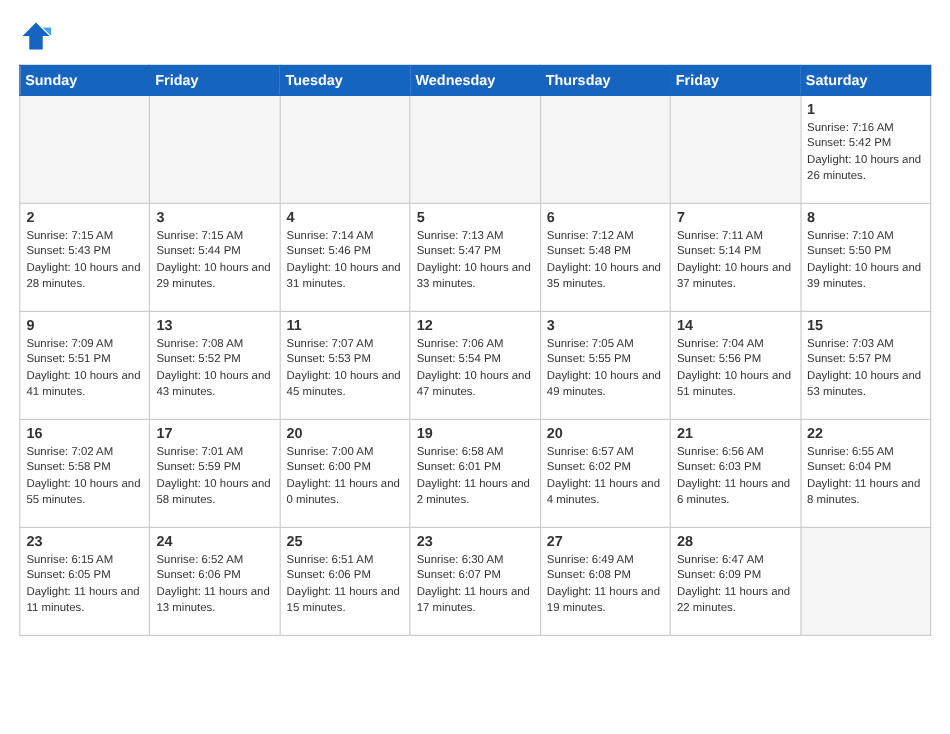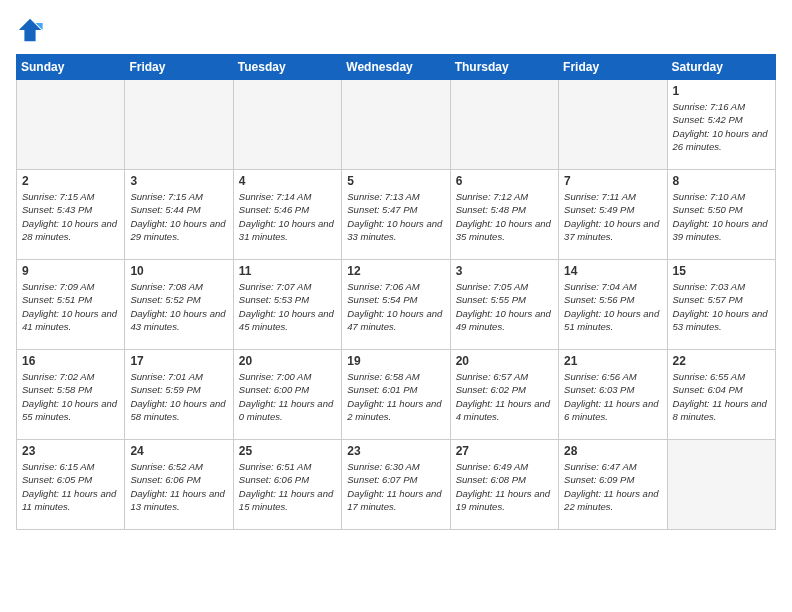--- a/index.html
+++ b/index.html
@@ -74,21 +74,20 @@
     .day-num {
       font-size: 12px;
       font-weight: bold;
       display: block;
       margin-bottom: 2px;
     }
     .day-info {
       font-size: 9.5px;
       line-height: 1.4;
       color: #333;
-      font-style: italic;
     }
   </style>
 </head>
 <body>
 
 <div class="header">
   <div class="logo">
     <svg class="logo-icon" viewBox="0 0 40 40">
       <polygon points="20,4 36,20 28,20 28,36 12,36 12,20 4,20" fill="#1565c0"></polygon>
       <polygon points="28,10 38,10 38,20" fill="#42a5f5"></polygon>
@@ -160,39 +159,39 @@
         </td>
         <td>
           <span class="day-num">6</span>
           <div class="day-info">Sunrise: 7:12 AM
 Sunset: 5:48 PM
 Daylight: 10 hours and 35 minutes.</div>
         </td>
         <td>
           <span class="day-num">7</span>
           <div class="day-info">Sunrise: 7:11 AM
-Sunset: 5:49 PM
+Sunset: 5:14 PM
 Daylight: 10 hours and 37 minutes.</div>
         </td>
         <td>
           <span class="day-num">8</span>
           <div class="day-info">Sunrise: 7:10 AM
 Sunset: 5:50 PM
 Daylight: 10 hours and 39 minutes.</div>
         </td>
       </tr>
       <tr>
         <td>
           <span class="day-num">9</span>
           <div class="day-info">Sunrise: 7:09 AM
 Sunset: 5:51 PM
 Daylight: 10 hours and 41 minutes.</div>
         </td>
         <td>
-          <span class="day-num">10</span>
+          <span class="day-num">13</span>
           <div class="day-info">Sunrise: 7:08 AM
 Sunset: 5:52 PM
 Daylight: 10 hours and 43 minutes.</div>
         </td>
         <td>
           <span class="day-num">11</span>
           <div class="day-info">Sunrise: 7:07 AM
 Sunset: 5:53 PM
 Daylight: 10 hours and 45 minutes.</div>
         </td>

